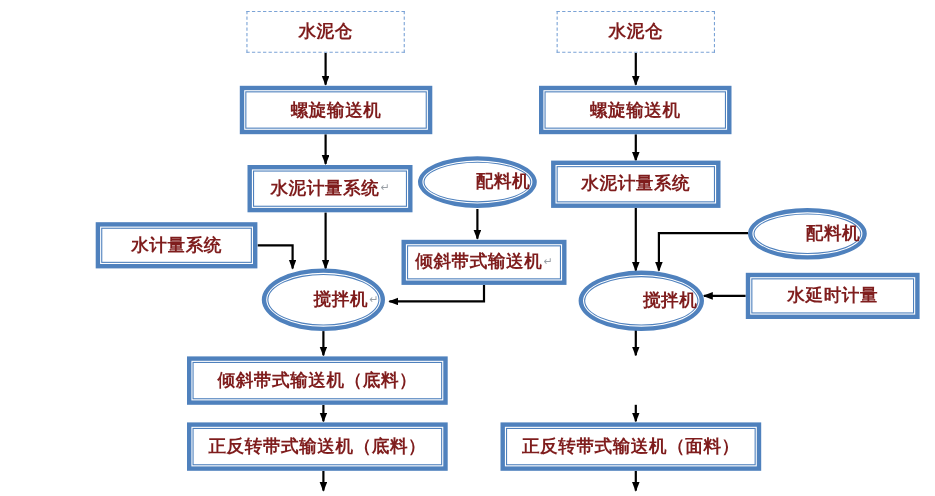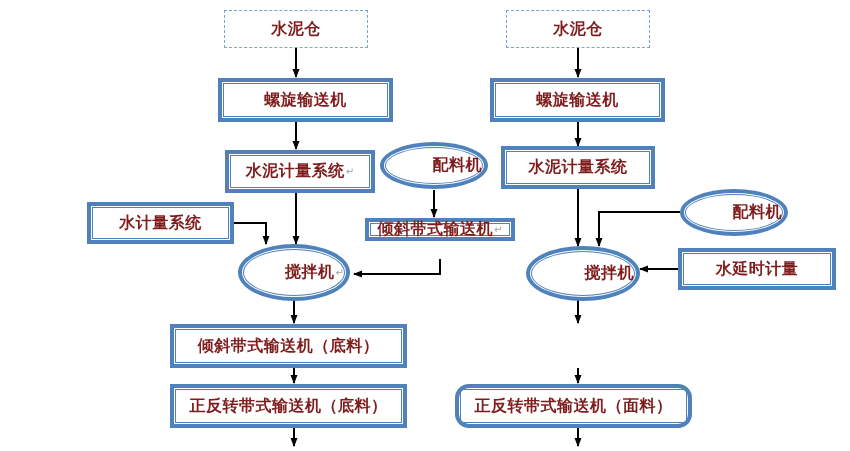--- a/index.html
+++ b/index.html
@@ -104,21 +104,21 @@
       <span class="lbl">倾斜带式输送机（底料）</span>
     </div>
   </div>
 
   <div class="node ellipse" style="left:380px;top:142px;width:108px;height:47px;">
     <div class="inner">
       <span class="lbl">配料机</span>
     </div>
   </div>
 
-  <div class="node dbox" style="left:365px;top:218px;width:150px;height:23px;">
+  <div class="node dbox" style="left:365px;top:218px;width:150px;height:41px;">
     <div class="inner">
       <span class="lbl lbl-sm">倾斜带式输送机</span>
       <span class="mark">↵</span>
     </div>
   </div>
 
   <div class="node dashed" style="left:506px;top:10px;width:144px;height:38px;">
     <span class="lbl">水泥仓</span>
   </div>
 
@@ -146,19 +146,19 @@
     </div>
   </div>
 
   <div class="node dbox" style="left:678px;top:248px;width:158px;height:42px;">
     <div class="inner">
       <span class="lbl lbl-sm">水延时计量</span>
     </div>
   </div>
 
 
-  <div class="node dbox" style="left:455px;top:384px;width:237px;height:44px;border-radius:14px;">
+  <div class="node dbox" style="left:455px;top:384px;width:237px;height:44px;">
     <div class="inner">
       <span class="lbl">正反转带式输送机（面料）</span>
     </div>
   </div>
 
 </div>
 
 </body></html>

